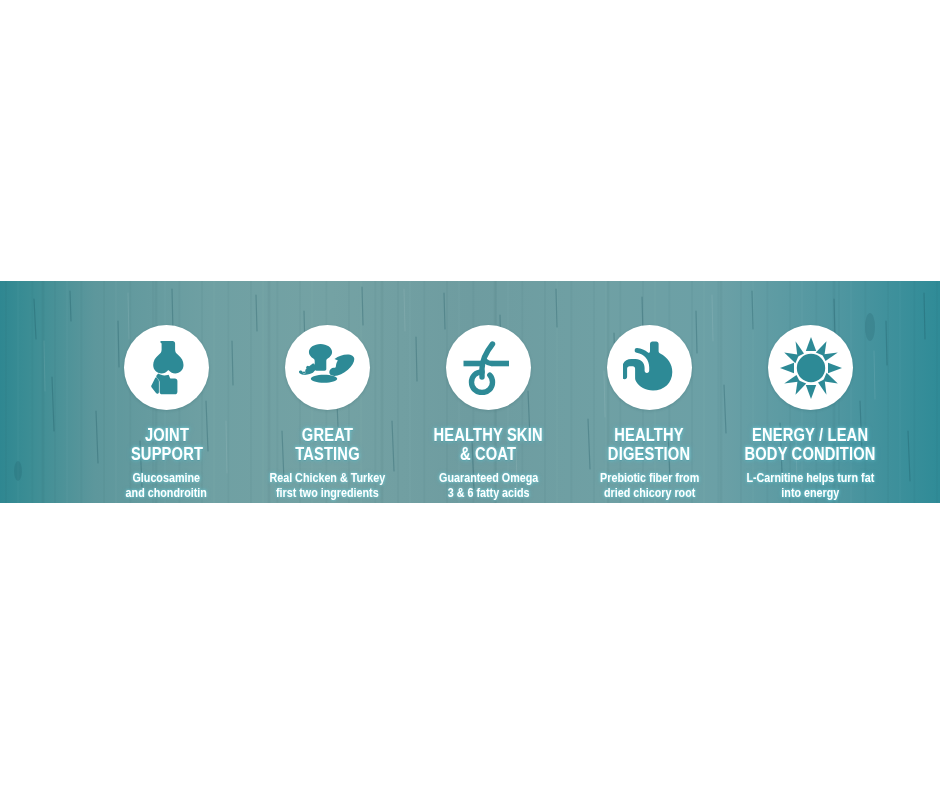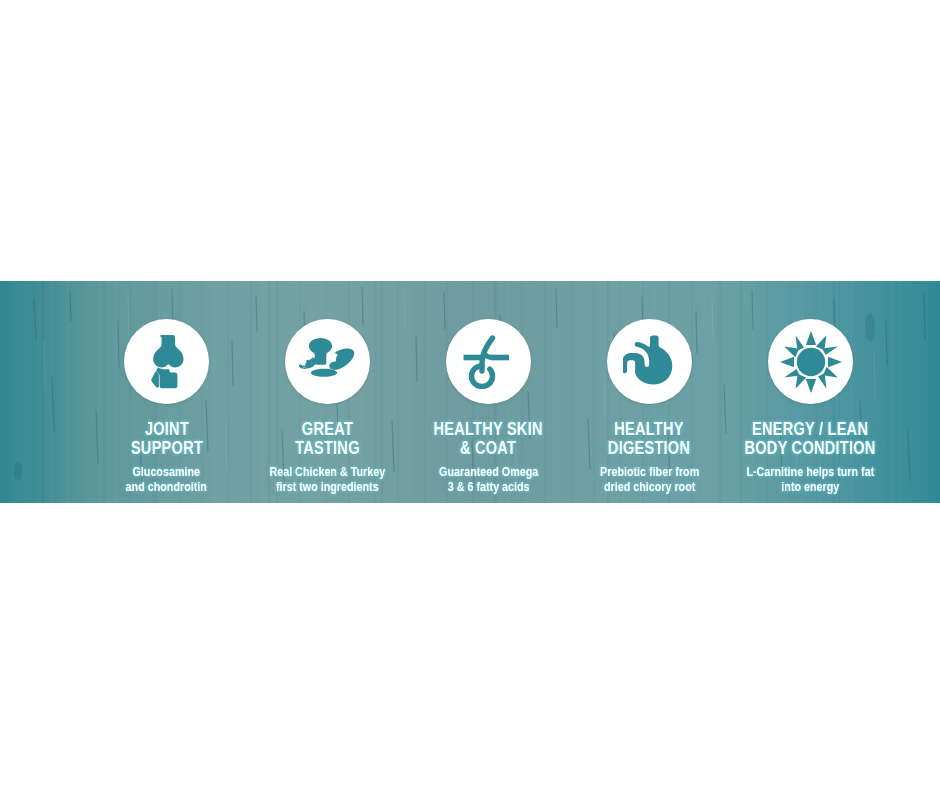--- a/index.html
+++ b/index.html
@@ -90,21 +90,21 @@
     height: 222px;
     display: flex;
     justify-content: flex-start;
     align-items: flex-start;
     padding-left: 86px;
     box-sizing: border-box;
   }
 
   .feature {
     width: 143px;
-    margin: 12px 9px;
+    margin: 18px 9px;
     display: flex;
     flex-direction: column;
     align-items: center;
     text-align: center;
     padding-top: 26px;
   }
 
   .icon-circle {
     width: 85px;
     height: 85px;

